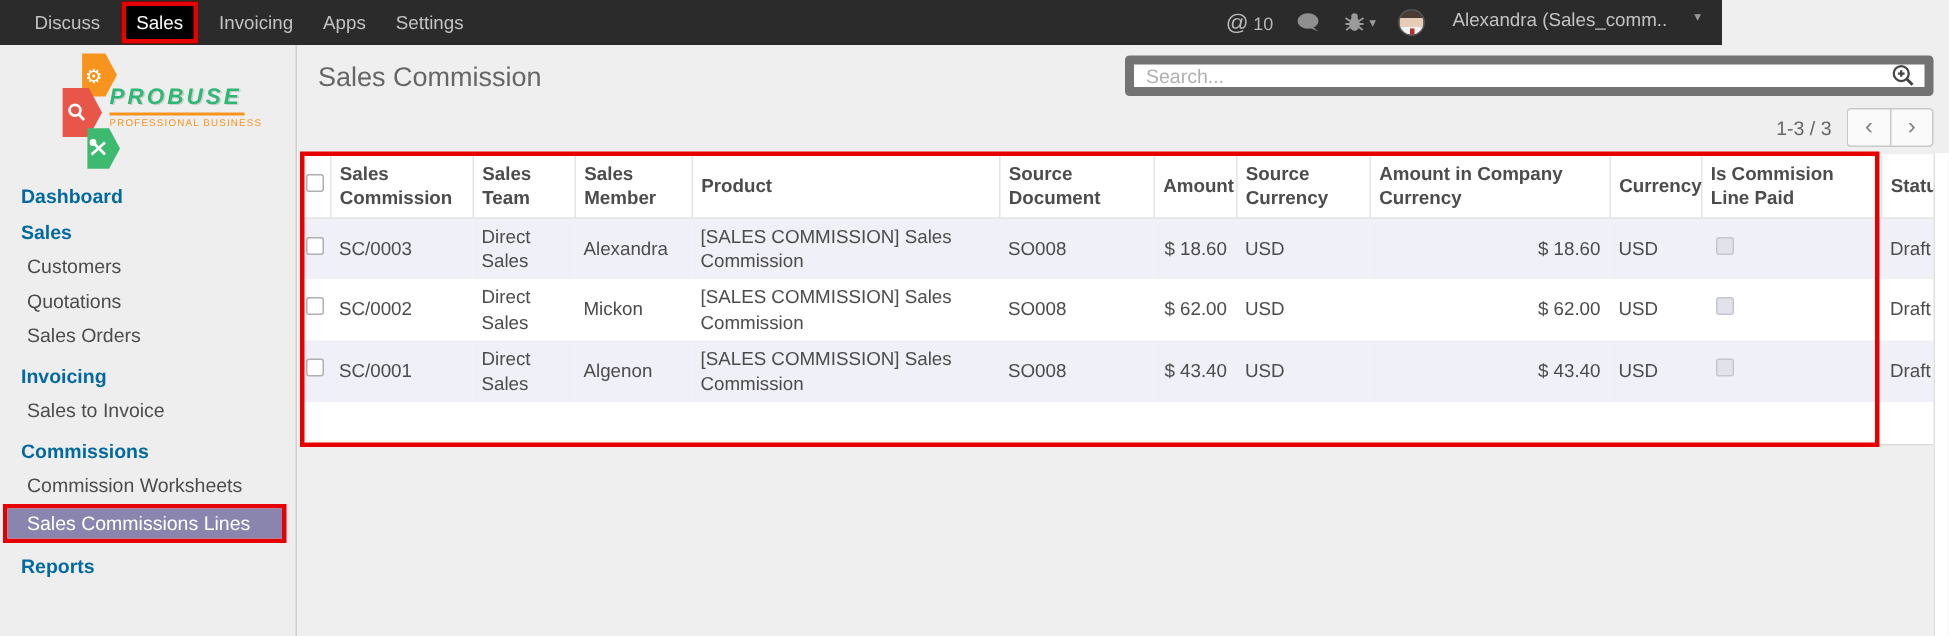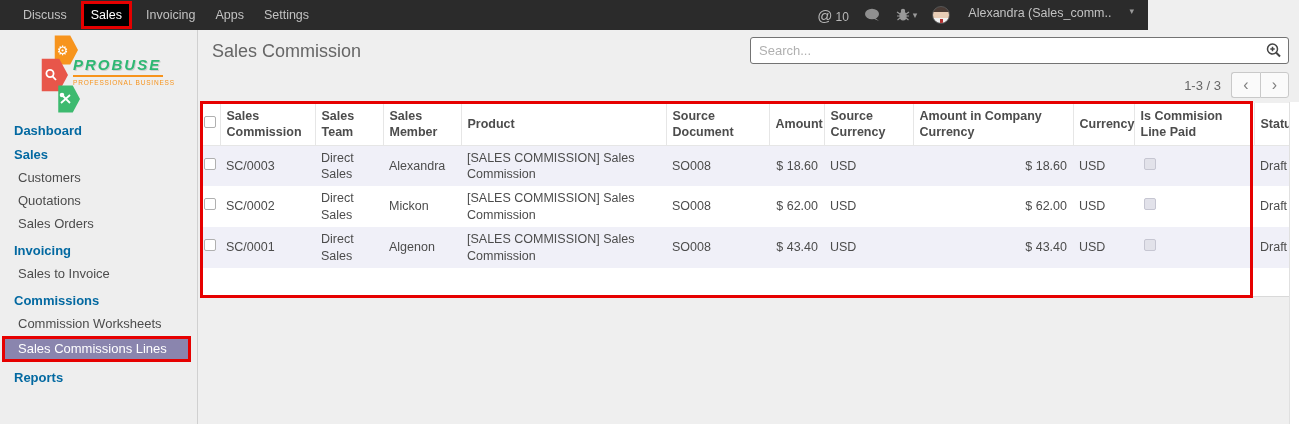--- a/index.html
+++ b/index.html
@@ -41,21 +41,21 @@
   .logo-sub { font-size:6.5px; color:#f7941d; letter-spacing:0.8px; }
   .side-heading { color:#0369a1; font-weight:bold; padding:5px 0 4px 14px; margin-top:3px; }
   .side-item { color:#4c4c4c; padding:4px 0 4px 18px; cursor:pointer; }
   .side-item-selected-wrap { border:3px solid #e60000; margin:1px 6px 1px 2px; }
   .side-item-selected { background:#8a85ae; color:#fff; padding:2px 0 3px 13px; cursor:pointer; }
 
   
   .main { position:absolute; left:198px; top:30px; width:1101px; height:394px; background:#efefef; }
   .cp-title { position:absolute; left:14px; top:11px; font-size:18px; color:#666; }
   .searchbox { position:absolute; left:552px; top:7px; width:539px; height:27px; background:#fff;
-               border:1px solid #737373; border-radius:3px; display:flex; align-items:center; }
+               border:6px solid #737373; border-radius:3px; display:flex; align-items:center; }
   .searchbox input { flex:1; border:none; outline:none; font-size:13px; padding:0 8px;
                      color:#4c4c4c; background:transparent; font-family:"Liberation Sans",sans-serif; }
   .searchbox input::placeholder { color:#b0b0b0; }
   .search-btn { width:30px; height:25px; display:flex; align-items:center; justify-content:center; cursor:pointer; }
   .pager { position:absolute; right:10px; top:42px; display:flex; align-items:center; gap:10px; }
   .pager-text { font-size:13px; color:#666; }
   .pager-btns { display:flex; }
   .pager-btn { width:29px; height:26px; background:#fafafa; border:1px solid #c9c9c9;
                display:flex; align-items:center; justify-content:center;
                font-size:16px; color:#808080; cursor:pointer; }

